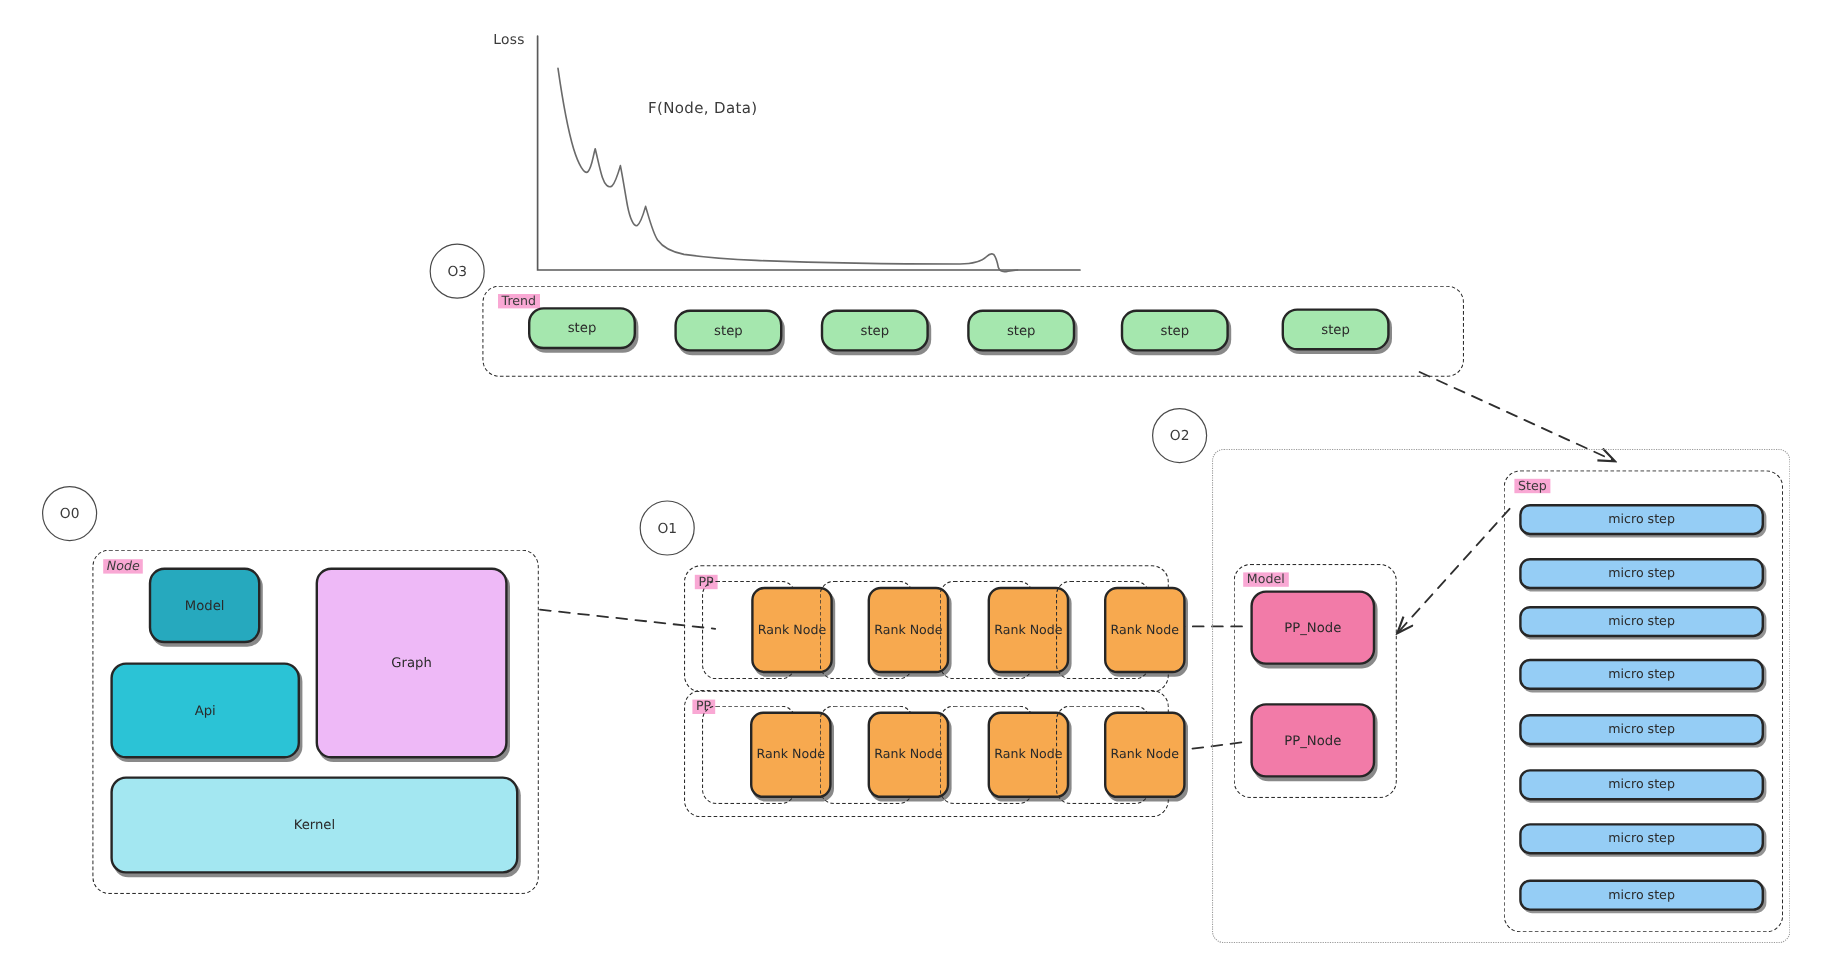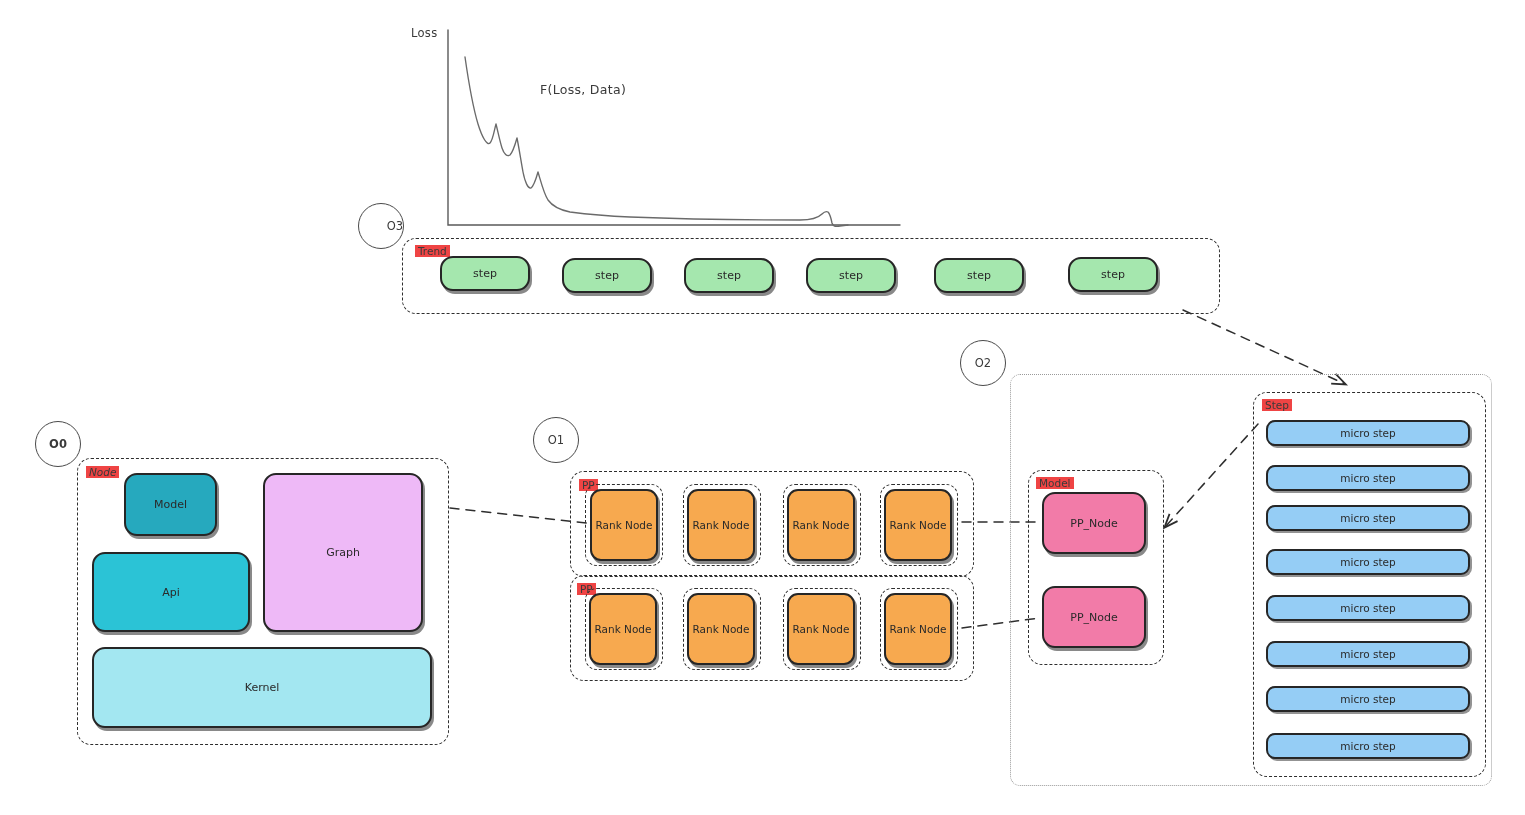--- a/index.html
+++ b/index.html
@@ -13,28 +13,28 @@
   .curve-lbl{font-size:12.5px;color:#3a3a3a;}
 
   
   .omark{position:absolute;width:44px;height:44px;border:1.3px solid #4a4a4a;border-radius:50%;
          display:flex;align-items:center;justify-content:center;font-size:11.5px;color:#3a3a3a;
          background:#fff;}
 
   
   .group{position:absolute;border:1.7px dashed #2e2e2e;border-radius:14px;box-sizing:border-box;}
   .group-dotted{position:absolute;border:1.6px dotted #9a9a9a;border-radius:10px;box-sizing:border-box;}
-  .group-label{position:absolute;font-size:10.5px;color:#3a3a3a;background:#ef4444;padding:0 3px;}
+  .group-label{position:absolute;font-size:10.5px;color:#3a3a3a;background:#f9a8d4;padding:0 3px;}
 
   
   .box{position:absolute;box-sizing:border-box;border:2px solid #262626;border-radius:13px;
        display:flex;align-items:center;justify-content:center;
        font-size:11px;color:#2a2a2a;text-align:center;
        box-shadow:2px 3px 0 rgba(40,40,40,.55);}
-  .box.sm{font-size:10.5px;border-radius:11px;}
+  .box.sm{font-size:10.5px;border-radius:11px;margin-left:36px;}
   .box.pill{border-radius:9px;font-size:10.5px;box-shadow:2px 2px 0 rgba(40,40,40,.5);}
   .feature-box{position:absolute;box-sizing:border-box;border:1.8px solid #2a2a2a;border-radius:13px;
        background:#fff;display:flex;align-items:center;justify-content:center;font-size:12px;
        color:#2b2b2b;}
 </style>
 </head>
 <body>
 
 <div class="stage">
 
@@ -85,35 +85,35 @@
 
     <g>
       <path d="M1183,310 L1345,384" fill="none" stroke="#2e2e2e" stroke-width="1.5" stroke-dasharray="9 7" stroke-linecap="round" marker-end="url(#arrowhead)"></path>
     </g>
 
     <g>
       <path d="M1258,424 L1165,527" fill="none" stroke="#2e2e2e" stroke-width="1.5" stroke-dasharray="9 7" stroke-linecap="round" marker-end="url(#arrowhead)"></path>
     </g>
   </svg>
 
-  <div class="omark" style="left:35px;top:421px;font-weight:bold;">
+  <div class="omark" style="left:35px;top:405px;">
     <span>O0</span>
   </div>
   <div class="omark" style="left:533px;top:417px;">
     <span>O1</span>
   </div>
   <div class="omark" style="left:960px;top:340px;">
     <span>O2</span>
   </div>
-  <div class="omark" style="left:358px;top:203px;justify-content:flex-end;">
+  <div class="omark" style="left:358px;top:203px;">
     <span>O3</span>
   </div>
 
   <div class="lbl axis-lbl" style="left:411px;top:26px;">Loss</div>
-  <div class="lbl curve-lbl" style="left:540px;top:82px;">F(Loss, Data)</div>
+  <div class="lbl curve-lbl" style="left:540px;top:82px;">F(Node, Data)</div>
 
   <div class="group" style="left:402px;top:238px;width:818px;height:76px;">
   </div>
   <div class="group-label" style="left:415px;top:245px;">Trend</div>
 
   <div class="box" style="left:440px;top:256px;width:90px;height:35px;background:#A5E7AE;">
     <span>step</span>
   </div>
   <div class="box" style="left:562px;top:258px;width:90px;height:35px;background:#A5E7AE;">
     <span>step</span>

